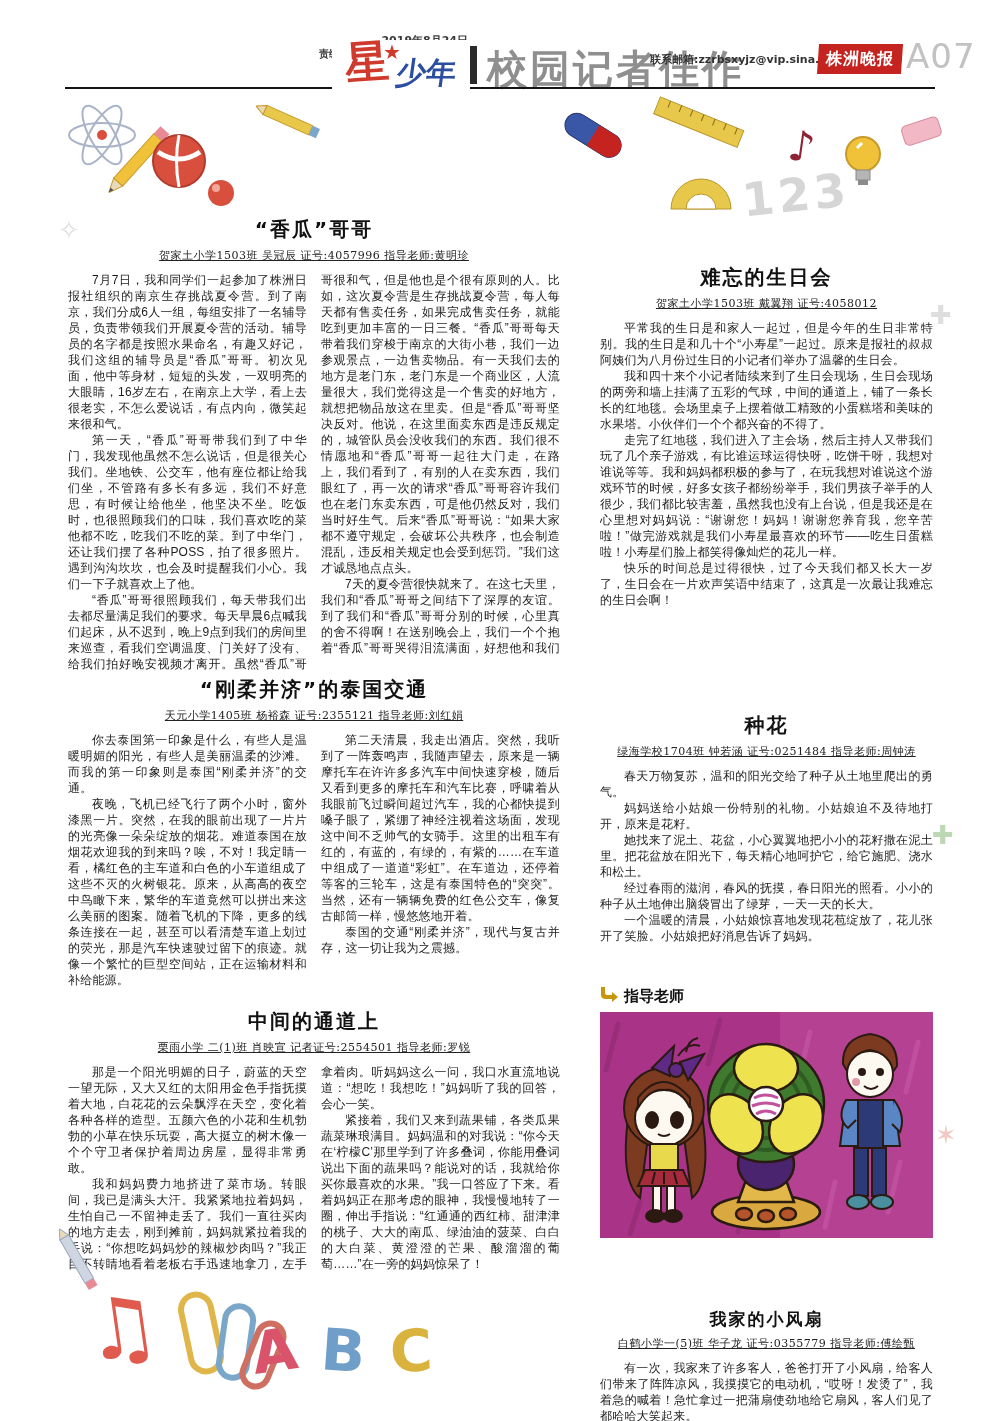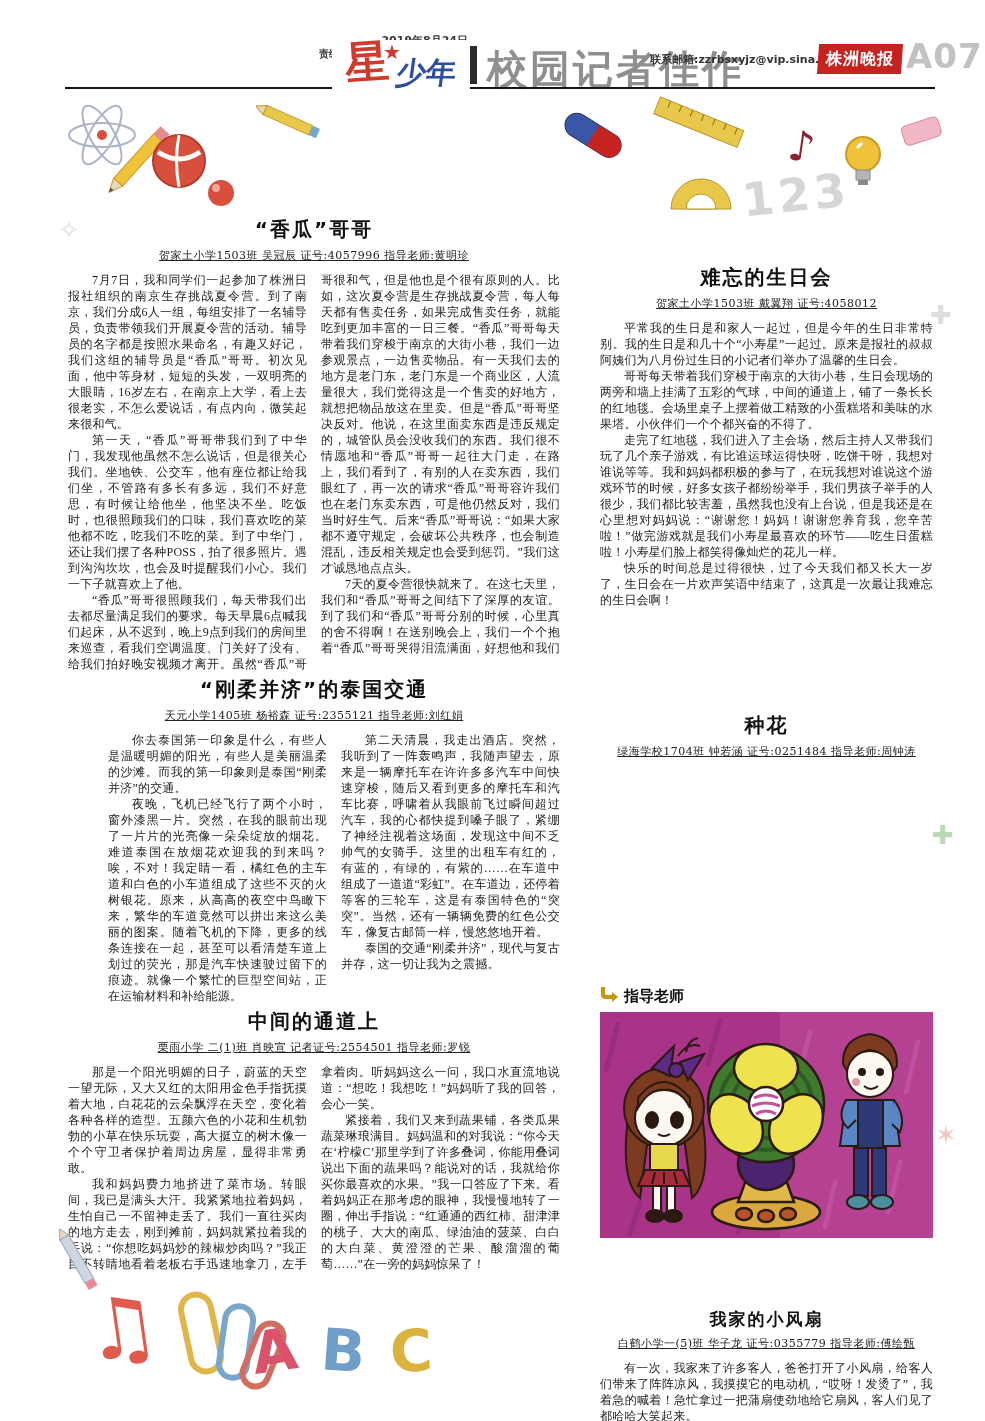--- a/index.html
+++ b/index.html
@@ -14,28 +14,28 @@
   .logo .star-char{font-size:44px;font-weight:900;color:#d03a2d;line-height:1;display:inline-block;transform:rotate(-4deg);}
   .logo .star-glyph{color:#d03a2d;font-size:20px;vertical-align:top;display:inline-block;margin-left:-6px;}
   .logo .shaonian{font-size:30px;font-weight:900;color:#2b4ea0;display:inline-block;transform:skewX(-8deg) translateY(6px);margin-left:-4px;}
   .head-rule{left:65px;top:87px;width:870px;height:2px;background:#141414;z-index:2;}
   .vbar{left:470px;top:46px;width:7px;height:38px;background:#2a2a2a;}
   .section-title{left:487px;top:42px;font-size:40px;font-weight:900;color:#8f8f8f;letter-spacing:3px;}
   .contact{left:650px;top:52px;font-size:11px;font-weight:bold;color:#333;}
   .paper-box{left:818px;top:44px;width:84px;height:30px;background:#c5231f;color:#fff;
              font-size:16px;font-weight:900;text-align:center;line-height:30px;letter-spacing:1px;
              transform:skewX(-4deg);}
-  .page-no{left:906px;top:36px;font-size:34px;font-weight:bold;color:#c2c2c2;letter-spacing:1px;}
+  .page-no{left:906px;top:36px;font-size:34px;font-weight:normal;color:#c2c2c2;letter-spacing:1px;}
   
   .art{position:absolute;}
   .art h2{margin:0;font-size:20px;font-weight:900;text-align:center;letter-spacing:2px;color:#111;}
   .byline{font-size:11px;text-align:center;color:#222;margin:5px 0 9px;letter-spacing:0.5px;
           font-family:"DejaVu Serif","Liberation Serif",serif;text-decoration:underline;}
   .body{font-size:12px;line-height:16px;text-align:justify;color:#1c1c1c;overflow:hidden;
-        font-family:Liberation Serif, serif;letter-spacing:0.2px;}
+        font-family:Liberation Sans, sans-serif;letter-spacing:0.2px;}
   .body p{margin:0;text-indent:2em;}
   .cols2{column-count:2;column-gap:14px;}
   
   .paint-label{display:flex;align-items:center;gap:6px;font-size:15px;font-weight:900;color:#111;}
   .paint-frame{overflow:hidden;}
   .caption-title{font-size:17px;font-weight:900;text-align:center;letter-spacing:2px;color:#111;}
   
   .deco{position:absolute;pointer-events:none;}
   .note-glyph{font-size:42px;color:#8e2433;line-height:1;}
   .big-note{font-size:84px;color:#e05a4e;line-height:1;}
@@ -156,21 +156,21 @@
         <p>7月7日，我和同学们一起参加了株洲日报社组织的南京生存挑战夏令营。到了南京，我们分成6人一组，每组安排了一名辅导员，负责带领我们开展夏令营的活动。辅导员的名字都是按照水果命名，有趣又好记，我们这组的辅导员是“香瓜”哥哥。初次见面，他中等身材，短短的头发，一双明亮的大眼睛，16岁左右，在南京上大学，看上去很老实，不怎么爱说话，有点内向，微笑起来很和气。</p>
         <p>第一天，“香瓜”哥哥带我们到了中华门，我发现他虽然不怎么说话，但是很关心我们。坐地铁、公交车，他有座位都让给我们坐，不管路有多长有多远，我们不好意思，有时候让给他坐，他坚决不坐。吃饭时，也很照顾我们的口味，我们喜欢吃的菜他都不吃，吃我们不吃的菜。到了中华门，还让我们摆了各种POSS，拍了很多照片。遇到沟沟坎坎，也会及时提醒我们小心。我们一下子就喜欢上了他。</p>
         <p>“香瓜”哥哥很照顾我们，每天带我们出去都尽量满足我们的要求。每天早晨6点喊我们起床，从不迟到，晚上9点到我们的房间里来巡查，看我们空调温度、门关好了没有、给我们拍好晚安视频才离开。虽然“香瓜”哥哥很和气，但是他也是个很有原则的人。比如，这次夏令营是生存挑战夏令营，每人每天都有售卖任务，如果完成售卖任务，就能吃到更加丰富的一日三餐。“香瓜”哥哥每天带着我们穿梭于南京的大街小巷，我们一边参观景点，一边售卖物品。有一天我们去的地方是老门东，老门东是一个商业区，人流量很大，我们觉得这是一个售卖的好地方，就想把物品放这在里卖。但是“香瓜”哥哥坚决反对。他说，在这里面卖东西是违反规定的，城管队员会没收我们的东西。我们很不情愿地和“香瓜”哥哥一起往大门走，在路上，我们看到了，有别的人在卖东西，我们眼红了，再一次的请求“香瓜”哥哥容许我们也在老门东卖东西，可是他仍然反对，我们当时好生气。后来“香瓜”哥哥说：“如果大家都不遵守规定，会破坏公共秩序，也会制造混乱，违反相关规定也会受到惩罚。”我们这才诚恳地点点头。</p>
         <p>7天的夏令营很快就来了。在这七天里，我们和“香瓜”哥哥之间结下了深厚的友谊。到了我们和“香瓜”哥哥分别的时候，心里真的舍不得啊！在送别晚会上，我们一个个抱着“香瓜”哥哥哭得泪流满面，好想他和我们一起回株洲啊！“香瓜”哥哥，谢谢你对我们的照顾！</p>
       </div>
   </article>
 
   <article class="art" style="left:68px;top:676px;width:492px;">
     <h2>“刚柔并济”的泰国交通</h2>
     <div class="byline">天元小学1405班 杨裕森 证号:2355121 指导老师:刘红娟</div>
-    <div class="body cols2" style="height:290px;margin-left:40px;">
+    <div class="body cols2" style="height:290px;">
         <p>你去泰国第一印象是什么，有些人是温暖明媚的阳光，有些人是美丽温柔的沙滩。而我的第一印象则是泰国“刚柔并济”的交通。</p>
         <p>夜晚，飞机已经飞行了两个小时，窗外漆黑一片。突然，在我的眼前出现了一片片的光亮像一朵朵绽放的烟花。难道泰国在放烟花欢迎我的到来吗？唉，不对！我定睛一看，橘红色的主车道和白色的小车道组成了这些不灭的火树银花。原来，从高高的夜空中鸟瞰下来，繁华的车道竟然可以拼出来这么美丽的图案。随着飞机的下降，更多的线条连接在一起，甚至可以看清楚车道上划过的荧光，那是汽车快速驶过留下的痕迹。就像一个繁忙的巨型空间站，正在运输材料和补给能源。</p>
         <p>第二天清晨，我走出酒店。突然，我听到了一阵轰鸣声，我随声望去，原来是一辆摩托车在许许多多汽车中间快速穿梭，随后又看到更多的摩托车和汽车比赛，呼啸着从我眼前飞过瞬间超过汽车，我的心都快提到嗓子眼了，紧绷了神经注视着这场面，发现这中间不乏帅气的女骑手。这里的出租车有红的，有蓝的，有绿的，有紫的……在车道中组成了一道道“彩虹”。在车道边，还停着等客的三轮车，这是有泰国特色的“突突”。当然，还有一辆辆免费的红色公交车，像复古邮筒一样，慢悠悠地开着。</p>
         <p>泰国的交通“刚柔并济”，现代与复古并存，这一切让我为之震撼。</p>
       </div>
   </article>
 
   <article class="art" style="left:68px;top:1008px;width:492px;">
     <h2>中间的通道上</h2>
     <div class="byline">栗雨小学 二(1)班 肖映宣 记者证号:2554501 指导老师:罗锐</div>
@@ -179,29 +179,36 @@
         <p>我和妈妈费力地挤进了菜市场。转眼间，我已是满头大汗。我紧紧地拉着妈妈，生怕自己一不留神走丢了。我们一直往买肉的地方走去，刚到摊前，妈妈就紧拉着我的手说：“你想吃妈妈炒的辣椒炒肉吗？”我正目不转睛地看着老板右手迅速地拿刀，左手拿着肉。听妈妈这么一问，我口水直流地说道：“想吃！我想吃！”妈妈听了我的回答，会心一笑。</p>
         <p>紧接着，我们又来到蔬果铺，各类瓜果蔬菜琳琅满目。妈妈温和的对我说：“你今天在‘柠檬C’那里学到了许多叠词，你能用叠词说出下面的蔬果吗？能说对的话，我就给你买你最喜欢的水果。”我一口答应了下来。看着妈妈正在那考虑的眼神，我慢慢地转了一圈，伸出手指说：“红通通的西红柿、甜津津的桃子、大大的南瓜、绿油油的菠菜、白白的大白菜、黄澄澄的芒果、酸溜溜的葡萄……”在一旁的妈妈惊呆了！</p>
       </div>
   </article>
 
   <article class="art" style="left:600px;top:264px;width:333px;">
     <h2>难忘的生日会</h2>
     <div class="byline">贺家土小学1503班 戴翼翔 证号:4058012</div>
     <div class="body" style="height:408px;">
         <p>平常我的生日是和家人一起过，但是今年的生日非常特别。我的生日是和几十个“小寿星”一起过。原来是报社的叔叔阿姨们为八月份过生日的小记者们举办了温馨的生日会。</p>
-        <p>哥哥每天带着我们穿梭于南京的大街小巷，生日会现场的两旁和墙上挂满了五彩的气球，中间的通道上，铺了一条长长的红地毯。会场里桌子上摆着做工精致的小蛋糕塔和美味的水果塔。小伙伴们一个个都兴奋的不得了。</p>
+        <p>我和四十来个小记者陆续来到了生日会现场，生日会现场的两旁和墙上挂满了五彩的气球，中间的通道上，铺了一条长长的红地毯。会场里桌子上摆着做工精致的小蛋糕塔和美味的水果塔。小伙伴们一个个都兴奋的不得了。</p>
         <p>走完了红地毯，我们进入了主会场，然后主持人又带我们玩了几个亲子游戏，有比谁运球运得快呀，吃饼干呀，我想对谁说等等。我和妈妈都积极的参与了，在玩我想对谁说这个游戏环节的时候，好多女孩子都纷纷举手，我们男孩子举手的人很少，我们都比较害羞，虽然我也没有上台说，但是我还是在心里想对妈妈说：“谢谢您！妈妈！谢谢您养育我，您辛苦啦！”做完游戏就是我们小寿星最喜欢的环节——吃生日蛋糕啦！小寿星们脸上都笑得像灿烂的花儿一样。</p>
         <p>快乐的时间总是过得很快，过了今天我们都又长大一岁了，生日会在一片欢声笑语中结束了，这真是一次最让我难忘的生日会啊！</p>
       </div>
   </article>
 
   <article class="art" style="left:600px;top:712px;width:333px;">
     <h2>种花</h2>
     <div class="byline">绿海学校1704班 钟若涵 证号:0251484 指导老师:周钟涛</div>
+    <div class="body" style="height:190px;">
+        <p>春天万物复苏，温和的阳光交给了种子从土地里爬出的勇气。</p>
+        <p>妈妈送给小姑娘一份特别的礼物。小姑娘迫不及待地打开，原来是花籽。</p>
+        <p>她找来了泥土、花盆，小心翼翼地把小小的花籽撒在泥土里。把花盆放在阳光下，每天精心地呵护它，给它施肥、浇水和松土。</p>
+        <p>经过春雨的滋润，春风的抚摸，春日阳光的照看。小小的种子从土地伸出脑袋冒出了绿芽，一天一天的长大。</p>
+        <p>一个温暖的清晨，小姑娘惊喜地发现花苞绽放了，花儿张开了笑脸。小姑娘把好消息告诉了妈妈。</p>
+      </div>
   </article>
 
   <div class="abs paint-label" style="left:600px;top:986px;">
     <span>
       <svg width="18" height="16" viewBox="0 0 18 16">
           <path d="M1 1 L1 9 Q1 13 6 13 L12 13 L12 16 L18 11 L12 6 L12 9 L7 9 Q5 9 5 7 L5 1 Z" fill="#c8960c"></path>
         </svg>
     </span>
     <span>指导老师</span>
   </div>

